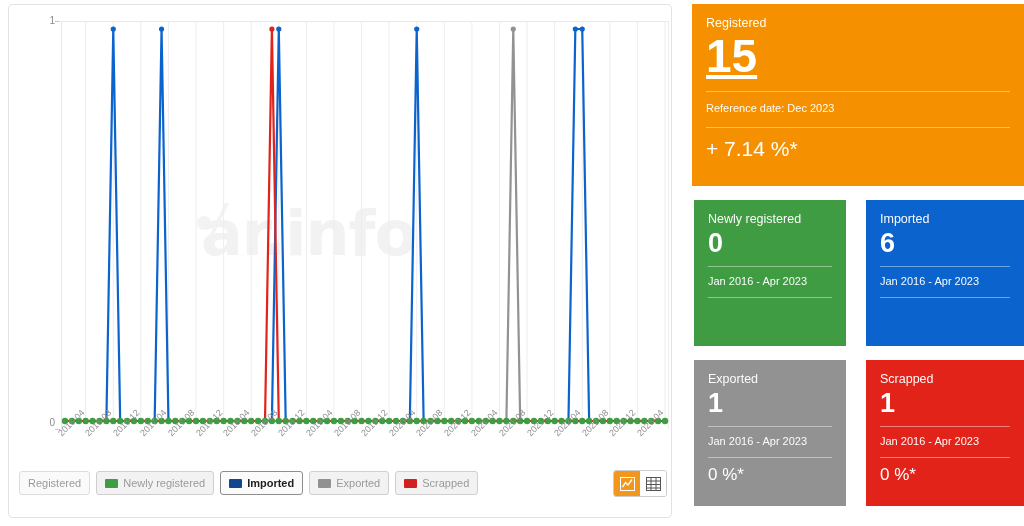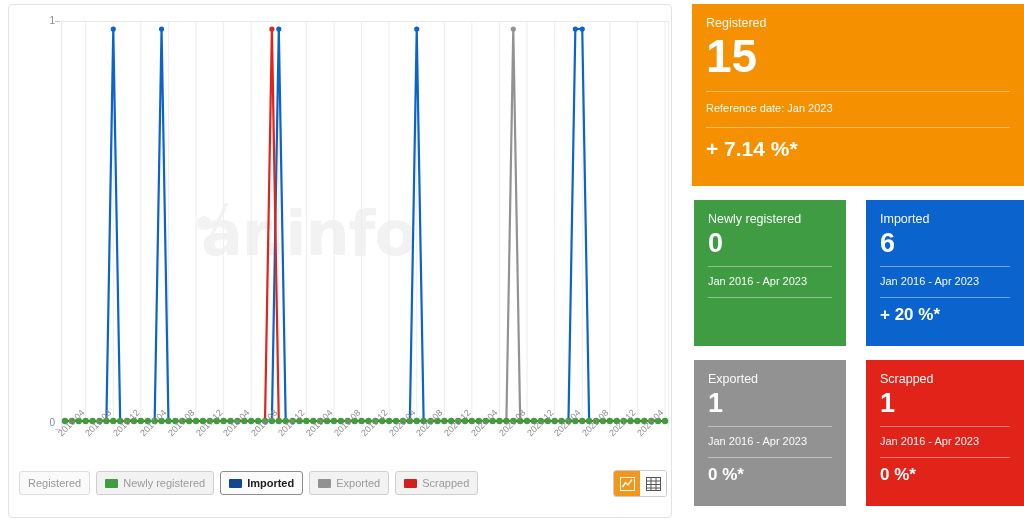--- a/index.html
+++ b/index.html
@@ -91,26 +91,26 @@
   
   .cards{position:absolute;left:692px;top:4px;width:332px;height:518px;}
   .card{
     position:absolute;box-sizing:border-box;
     color:#fff;padding:12px 14px 10px 14px;
     font-family:"Liberation Sans", sans-serif;
   }
   .card .c-title{font-size:12.5px;font-weight:400;opacity:.97;line-height:15px;}
   .card .c-value{font-weight:700;line-height:1;}
   .card .c-date{font-size:11px;line-height:14px;opacity:.97;}
-  .card .c-pct{font-weight:700;}
+  .card .c-pct{font-weight:400;}
   .hr{height:1px;background:rgba(255,255,255,.42);margin:8px 0 7px 0;}
 
   
   #card-registered{left:0;top:0;width:332px;height:182px;background:#f59100;}
-  #card-registered .c-value{font-size:46px;margin-top:2px;}
+  #card-registered .c-value{font-size:46px;margin-top:2px;text-decoration:underline;}
   #card-registered .c-pct{font-size:21px;margin-top:2px;}
   #card-registered .hr{margin:12px 0 9px 0;}
 
   
   #card-newly{left:2px;top:196px;width:152px;height:146px;background:#3f9c42;}
   #card-imported{left:174px;top:196px;width:158px;height:146px;background:#0b63ce;}
   
   #card-exported{left:2px;top:356px;width:152px;height:146px;background:#929292;}
   #card-scrapped{left:174px;top:356px;width:158px;height:146px;background:#e2231a;}
 
@@ -337,41 +337,40 @@
       </div>
     </div>
   </div>
 
   <div class="cards">
 
     <div class="card" id="card-registered">
       <div class="c-title">Registered</div>
       <div class="c-value">15</div>
       <div class="hr"></div>
-      <div class="c-date">Reference date: Jan 2023</div>
+      <div class="c-date">Reference date: Dec 2023</div>
       <div class="hr"></div>
       <div class="c-pct">+ 7.14 %*</div>
     </div>
 
     <div class="card sm" id="card-newly">
       <div class="c-title">Newly registered</div>
       <div class="c-value">0</div>
       <div class="hr"></div>
       <div class="c-date">Jan 2016 - Apr 2023</div>
       <div class="hr"></div>
       <div class="c-pct"></div>
     </div>
 
     <div class="card sm" id="card-imported">
       <div class="c-title">Imported</div>
       <div class="c-value">6</div>
       <div class="hr"></div>
       <div class="c-date">Jan 2016 - Apr 2023</div>
       <div class="hr"></div>
-      <div class="c-pct">+ 20 %*</div>
     </div>
 
     <div class="card sm" id="card-exported">
       <div class="c-title">Exported</div>
       <div class="c-value">1</div>
       <div class="hr"></div>
       <div class="c-date">Jan 2016 - Apr 2023</div>
       <div class="hr"></div>
       <div class="c-pct">0 %*</div>
     </div>

